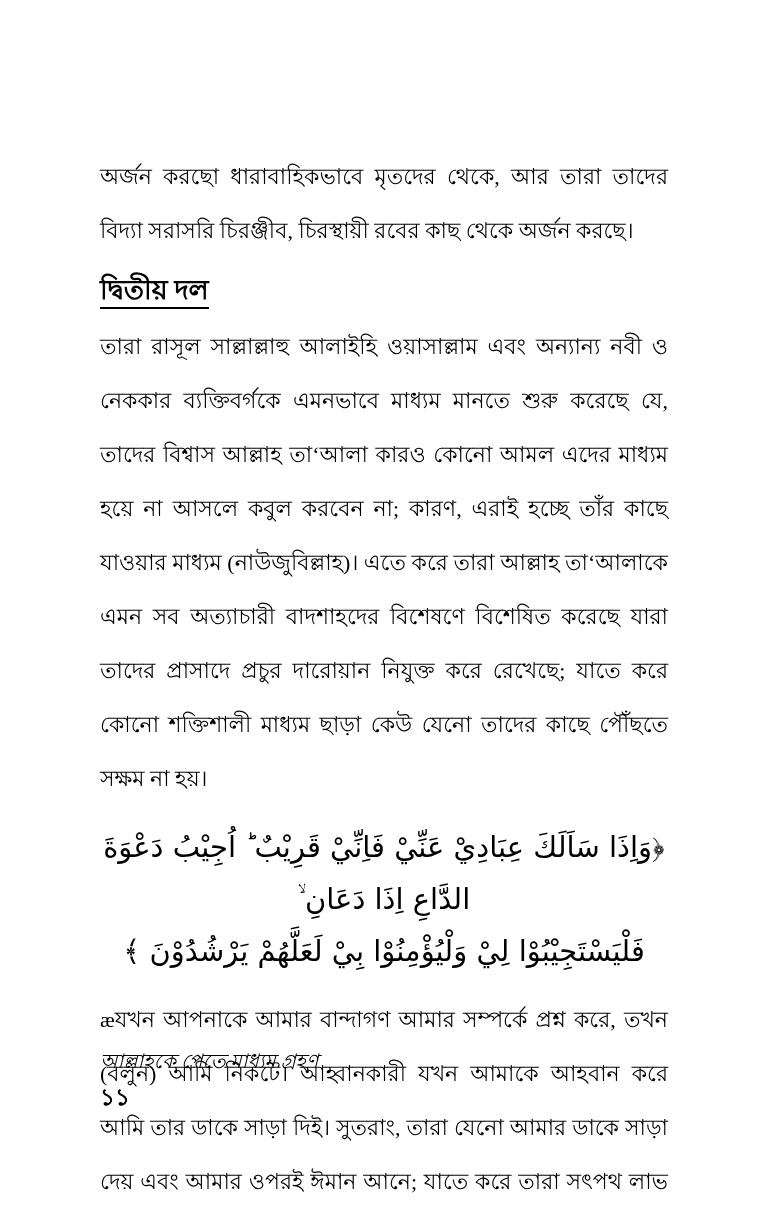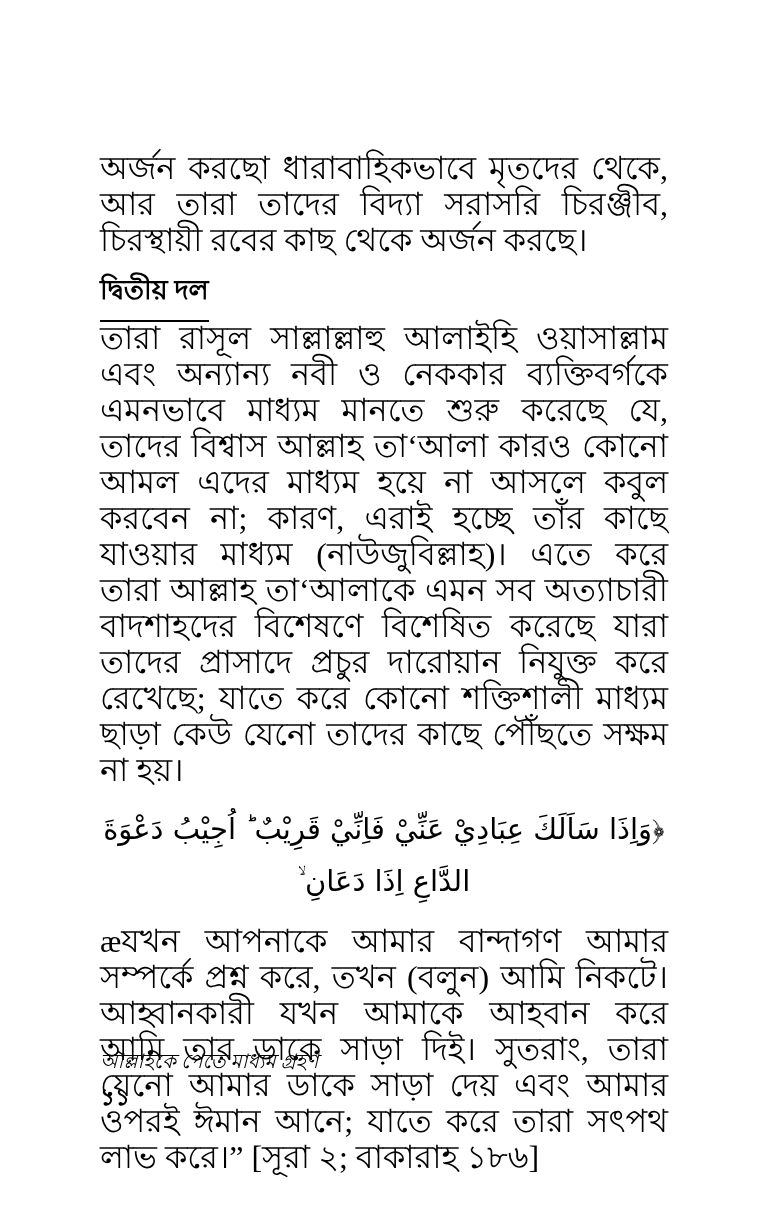--- a/index.html
+++ b/index.html
@@ -12,35 +12,35 @@
     font-family: "Liberation Serif", serif;
     overflow: hidden;
   }
   .content {
     position: absolute;
     left: 100px;
     top: 150px;
     width: 568px;
   }
   p.body {
-    font-size: 32px;
-    line-height: 36px;
+    font-size: 22px;
+    line-height: 54px;
     text-align: justify;
     text-justify: inter-word;
     margin: 0 0 15px 0;
   }
   h2.section-heading {
     font-size: 27px;
     line-height: 34px;
     font-weight: bold;
     margin: 2px 0 13px 0;
   }
   h2.section-heading .underline {
     border-bottom: 2px solid #000000;
-    padding-bottom: 15px;
+    padding-bottom: 2px;
   }
   .arabic-block {
     direction: rtl;
     unicode-bidi: embed;
     text-align: center;
     font-family: "DejaVu Sans", sans-serif;
     font-size: 29px;
     line-height: 52px;
     margin: 4px 0 16px 0;
   }
@@ -74,20 +74,21 @@
     <h2 class="section-heading">
       <span class="underline">দ্বিতীয় দল</span>
     </h2>
 
 
     <p class="body">তারা রাসূল সাল্লাল্লাহু আলাইহি ওয়াসাল্লাম এবং অন্যান্য নবী ও নেককার ব্যক্তিবর্গকে এমনভাবে মাধ্যম মানতে শুরু করেছে যে, তাদের বিশ্বাস আল্লাহ তা‘আলা কারও কোনো আমল এদের মাধ্যম হয়ে না আসলে কবুল করবেন না; কারণ, এরাই হচ্ছে তাঁর কাছে যাওয়ার মাধ্যম (নাউজুবিল্লাহ)। এতে করে তারা আল্লাহ তা‘আলাকে এমন সব অত্যাচারী বাদশাহদের বিশেষণে বিশেষিত করেছে যারা তাদের প্রাসাদে প্রচুর দারোয়ান নিযুক্ত করে রেখেছে; যাতে করে কোনো শক্তিশালী মাধ্যম ছাড়া কেউ যেনো তাদের কাছে পৌঁছতে সক্ষম না হয়।</p>
 
 
     <div class="arabic-block" lang="ar">
       <div>﴿وَاِذَا سَاَلَكَ عِبَادِيْ عَنِّيْ فَاِنِّيْ قَرِيْبٌ ؕ اُجِيْبُ دَعْوَةَ الدَّاعِ اِذَا دَعَانِ ۙ</div>
+      <div>فَلْيَسْتَجِيْبُوْا لِيْ وَلْيُؤْمِنُوْا بِيْ لَعَلَّهُمْ يَرْشُدُوْنَ ﴾</div>
     </div>
 
     <p class="body">æযখন আপনাকে আমার বান্দাগণ আমার সম্পর্কে প্রশ্ন করে, তখন (বলুন) আমি নিকটে। আহ্বানকারী যখন আমাকে আহবান করে আমি তার ডাকে সাড়া দিই। সুতরাং, তারা যেনো আমার ডাকে সাড়া দেয় এবং আমার ওপরই ঈমান আনে; যাতে করে তারা সৎপথ লাভ করে।” [সূরা ২; বাকারাহ ১৮৬]</p>
 
   </div>
 
   <div class="footer">
     <span class="book-title">আল্লাহকে পেতে মাধ্যম গ্রহণ</span>
     <span class="page-num">১১</span>
   </div>

